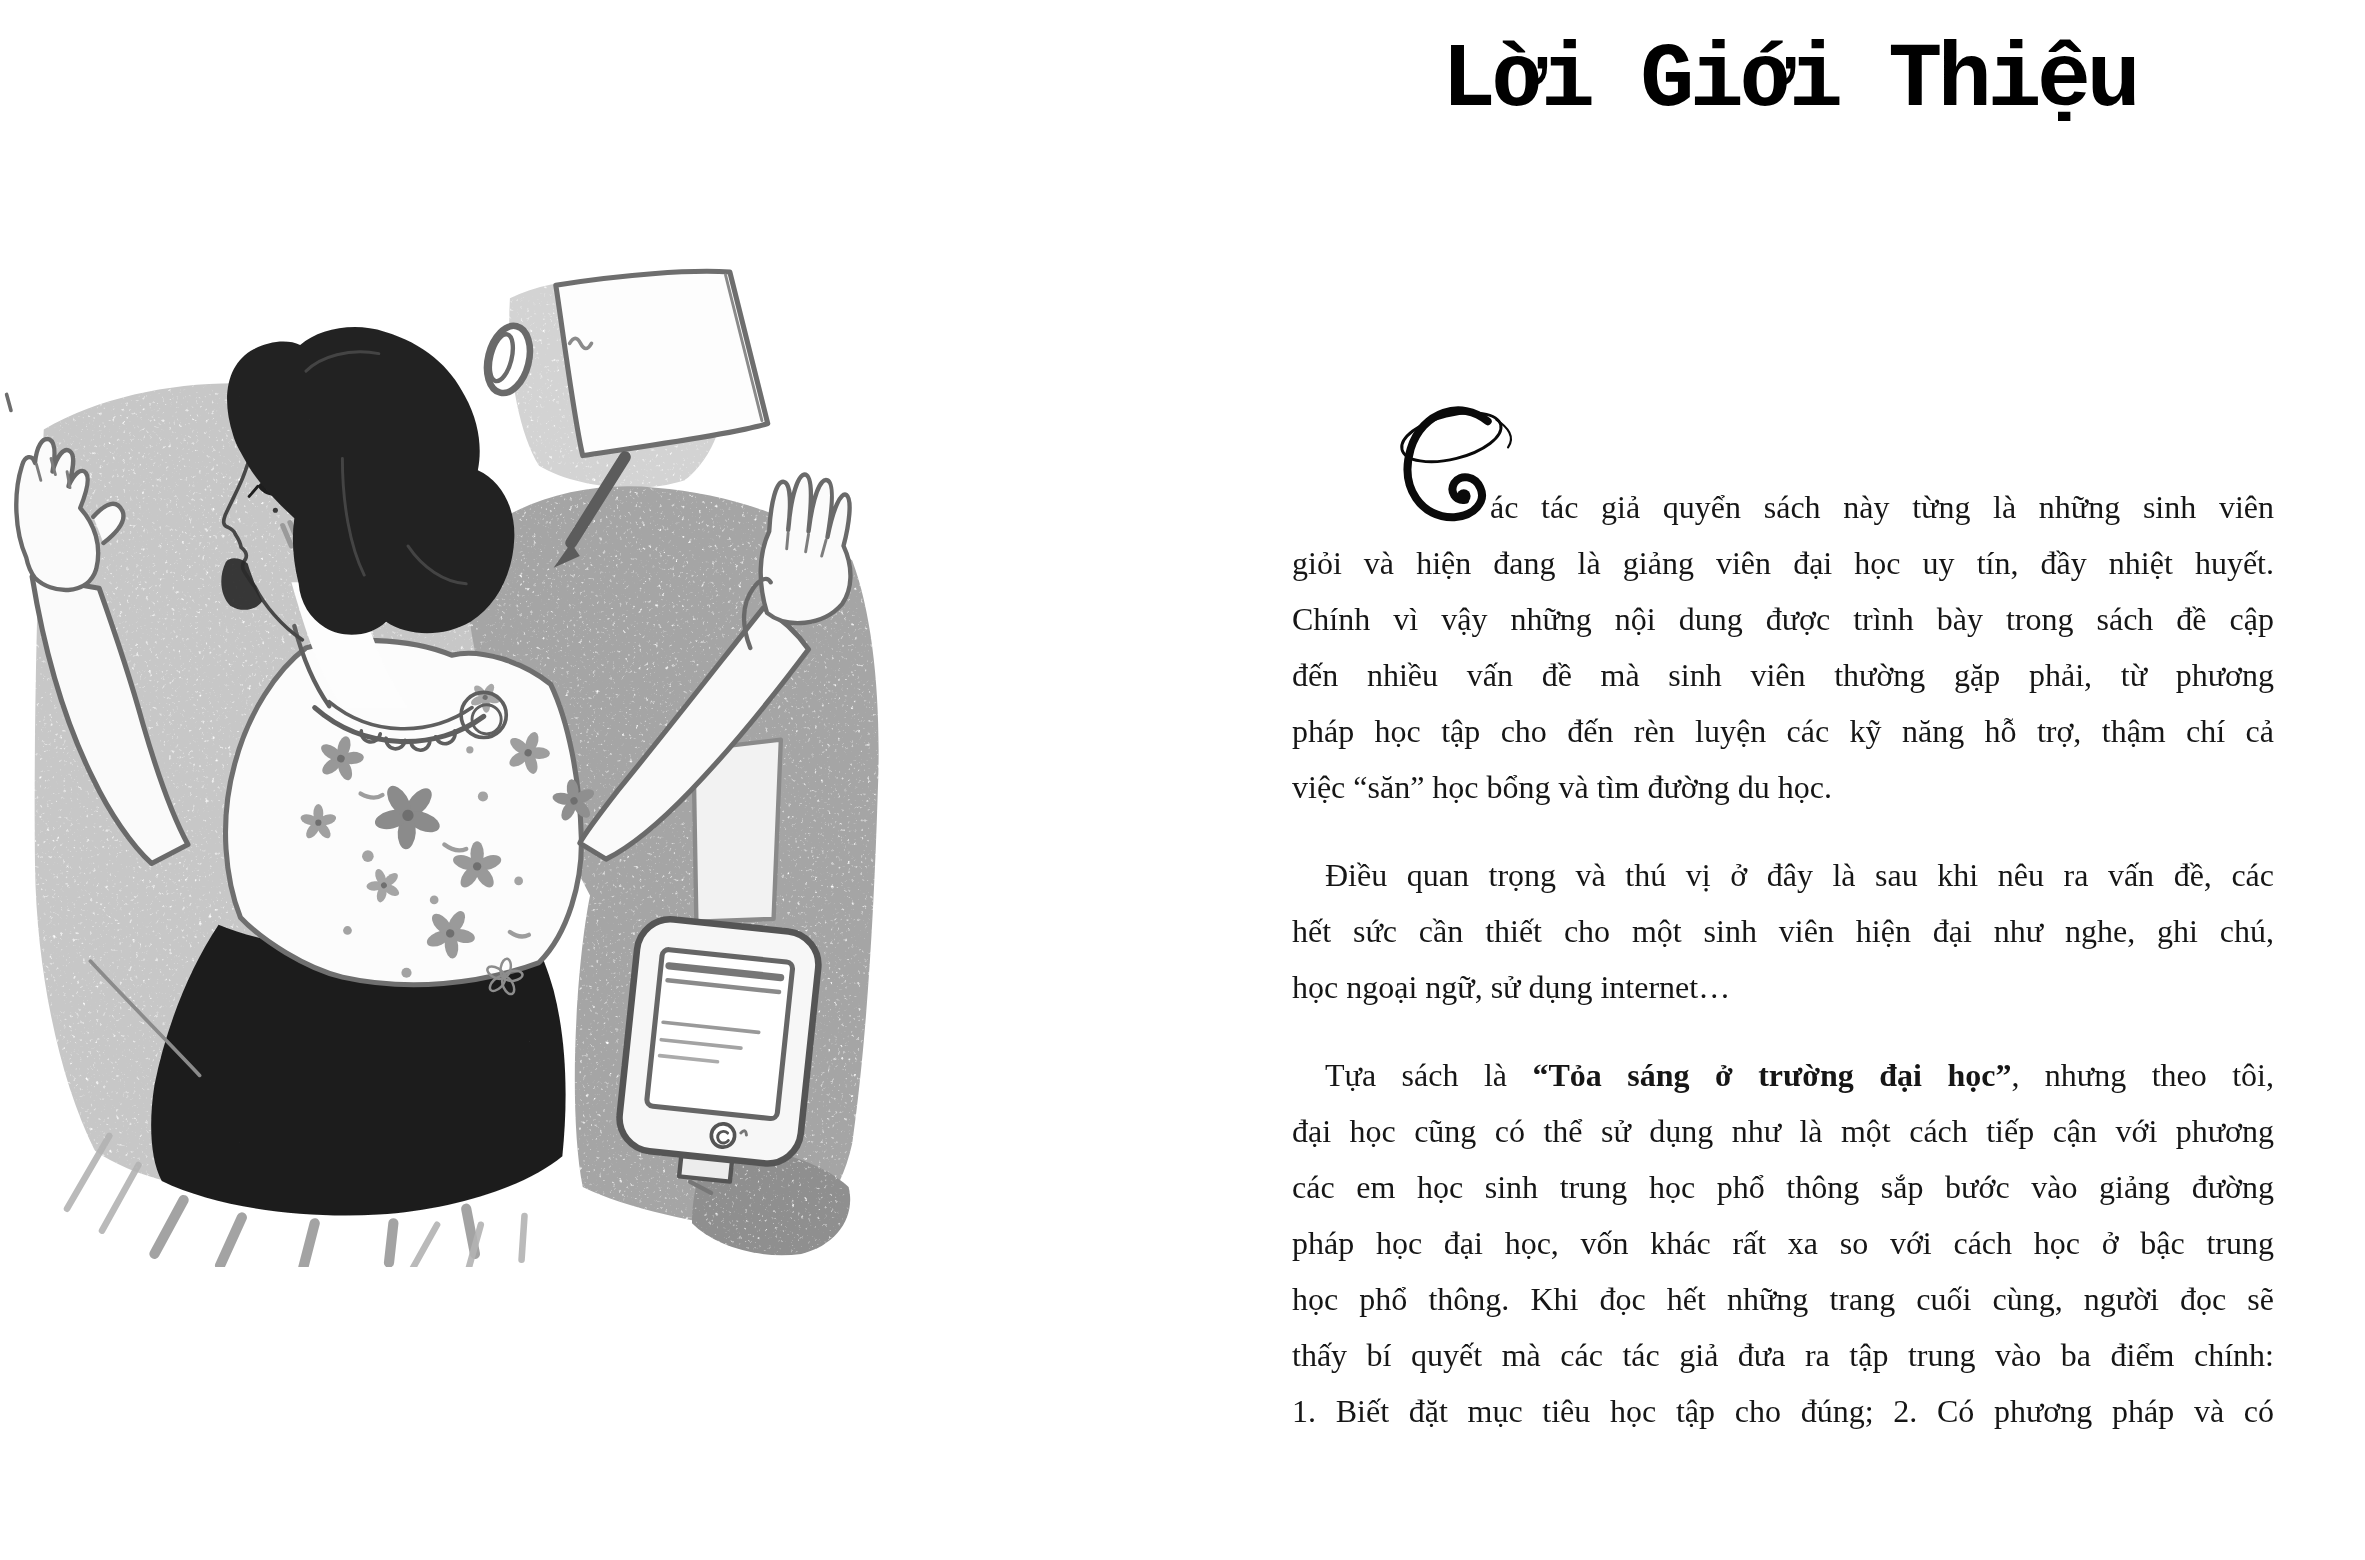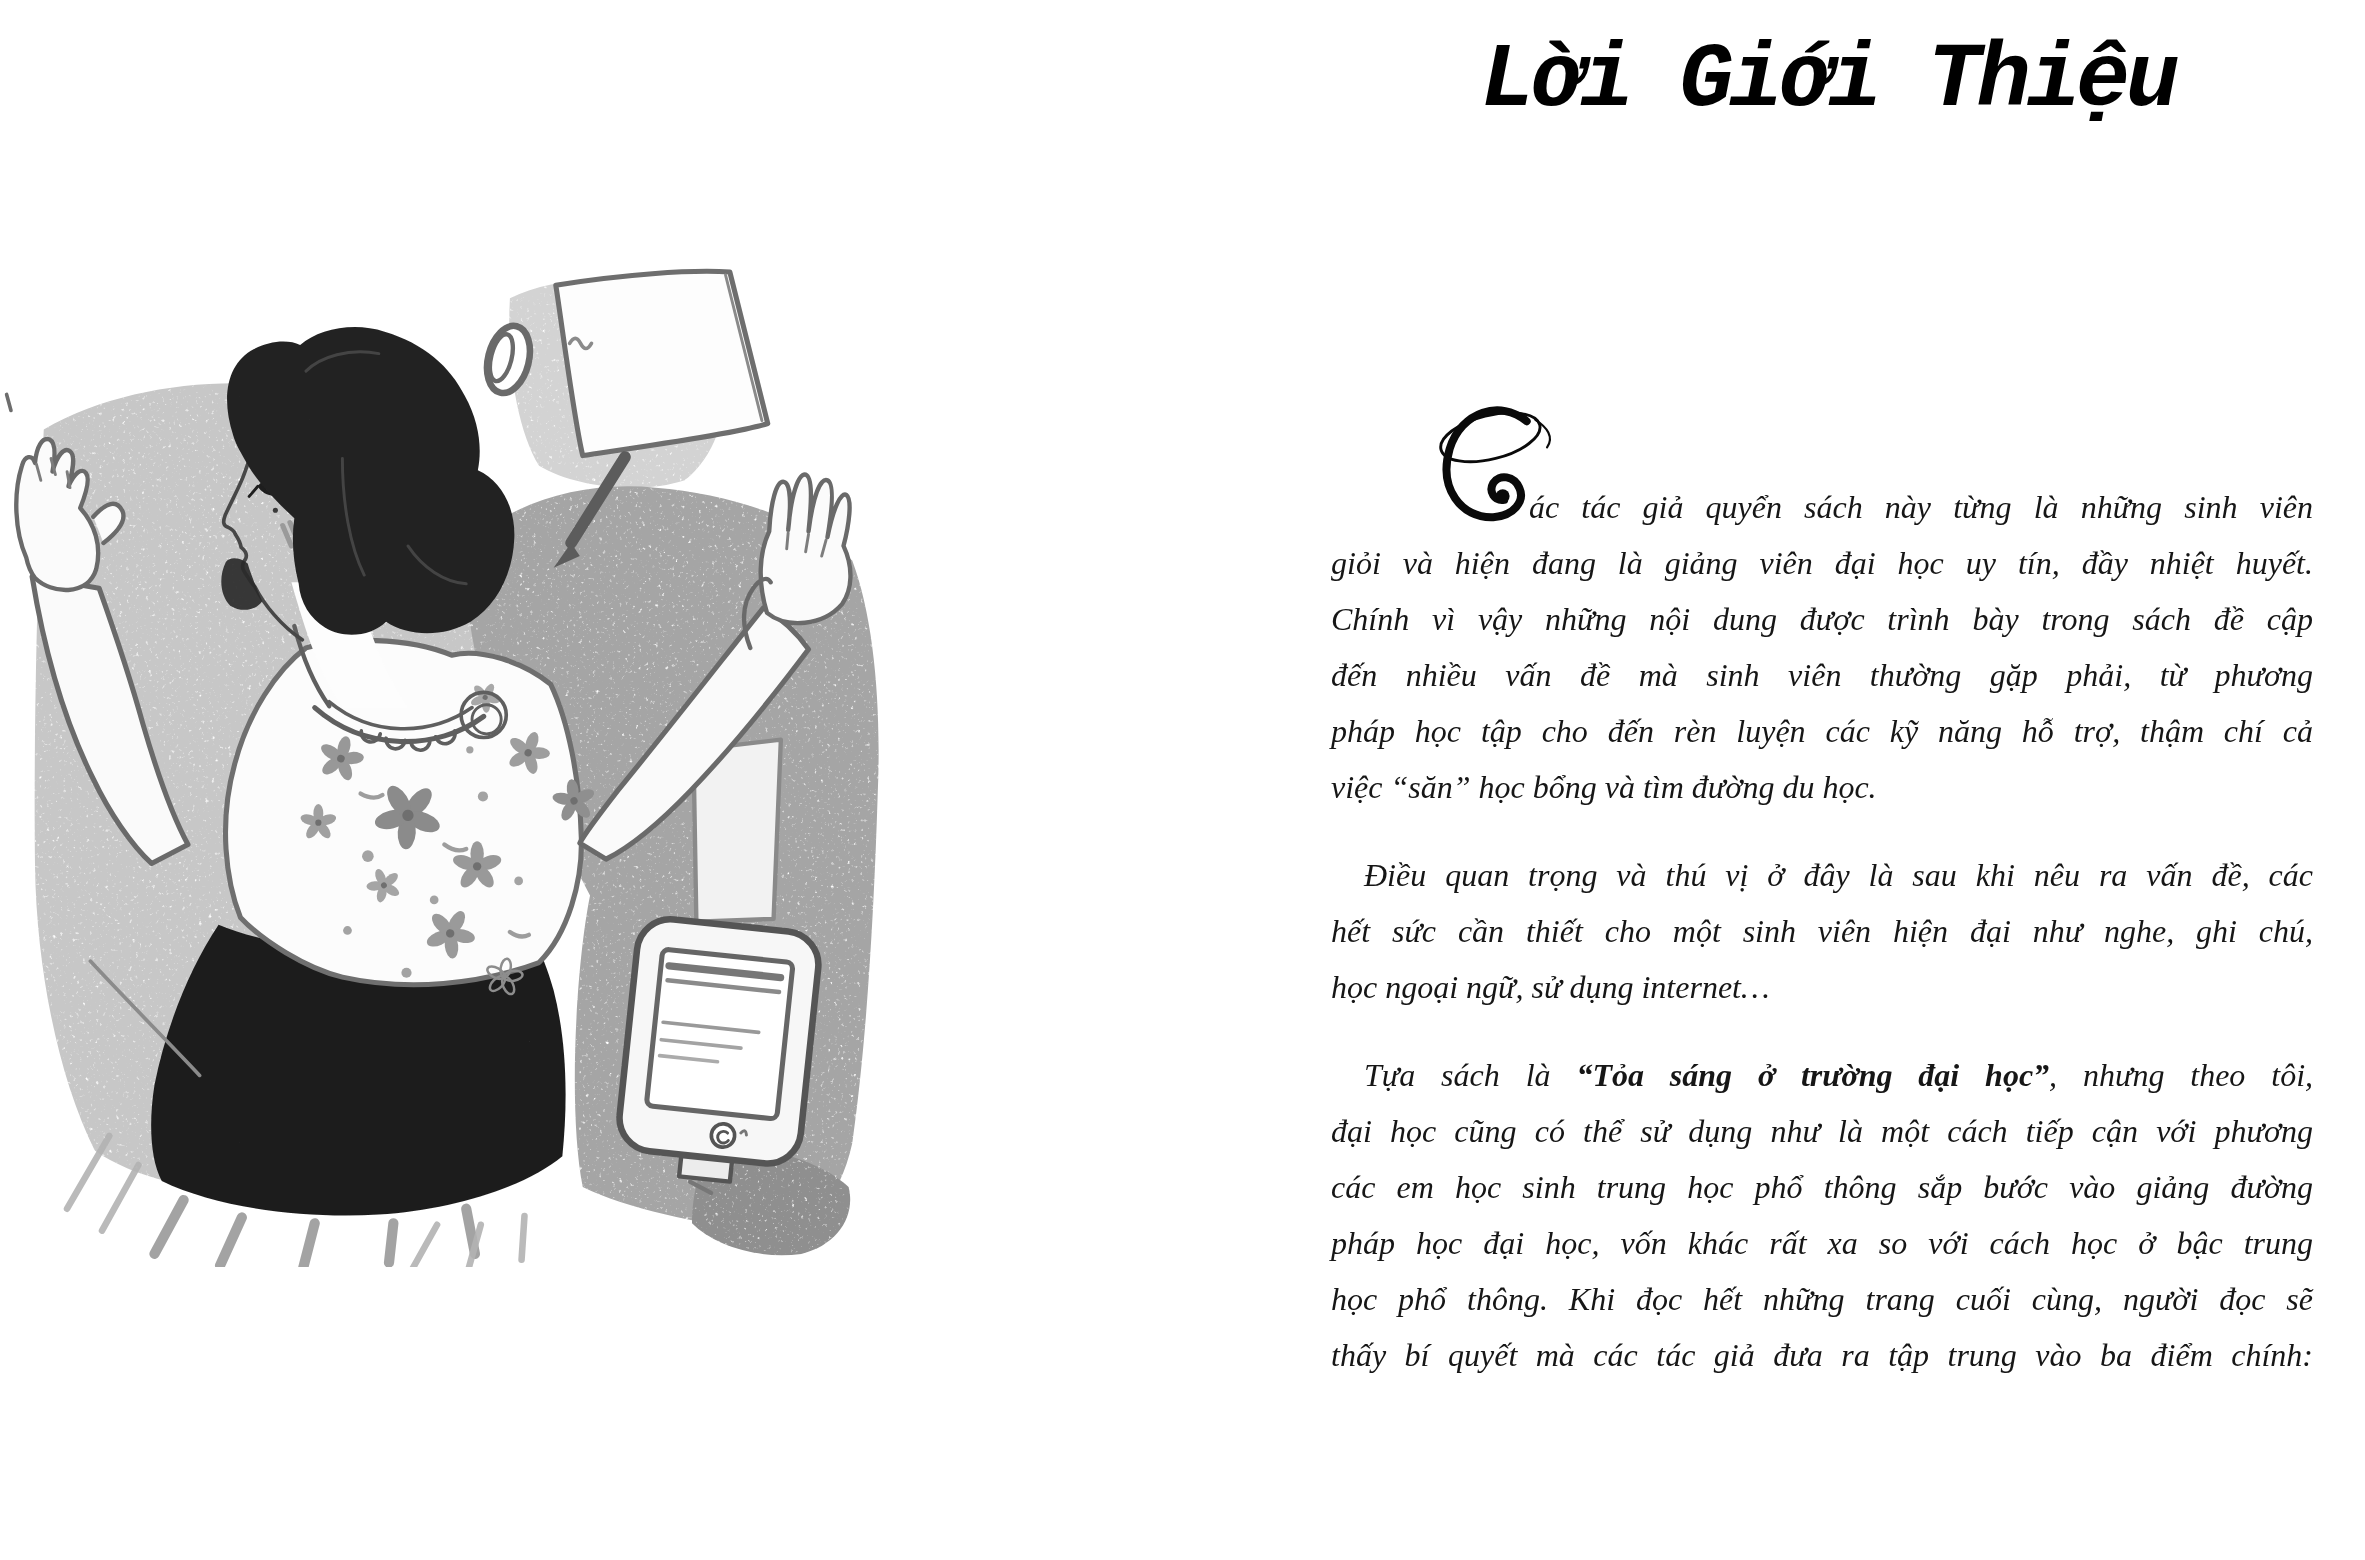--- a/index.html
+++ b/index.html
@@ -1,19 +1,19 @@
 <!DOCTYPE html>
 <html style="font-size:11.6px"><head>
 <meta charset="utf-8">
 <style>
   html,body{margin:0;padding:0;background:#ffffff;}
   .page{position:relative;width:2366px;height:1560px;background:#ffffff;overflow:hidden;
         font-family:"Liberation Serif","DejaVu Serif",serif;color:#161616;}
   
-  .column{position:absolute;left:1331px;top:0;width:994px;height:1560px;font-style:italic;}
+  .column{position:absolute;left:1292px;top:0;width:994px;height:1560px;}
   .title{position:absolute;top:36px;left:0;right:0;margin:0;text-align:center;
          font-family:"Liberation Mono","DejaVu Sans Mono",monospace;
          font-weight:700;font-size:90px;line-height:1;letter-spacing:-4.4px;color:#000;}
   .dropcap{position:absolute;left:98px;top:398px;width:130px;height:125px;}
   .sr{position:absolute;width:0.7px;height:0.7px;overflow:hidden;clip:rect(0 0 0 0);white-space:nowrap;}
   .paras{position:absolute;top:479px;left:0;width:994px;font-size:32px;line-height:56px;}
   .para{margin:0 12px 32px 0;}
   .line{display:block;text-align:justify;text-align-last:justify;text-justify:inter-word;}
   .line.end{text-align-last:left;}
   .line.indent{text-indent:33px;}
@@ -296,18 +296,19 @@
 
       <div class="para">
         <span class="line indent">
           <span>Tựa sách là </span><b class="bt">“Tỏa sáng ở trường đại học”</b><span>, nhưng theo tôi,</span>
         </span>
         <span class="line">đại học cũng có thể sử dụng như là một cách tiếp cận với phương</span>
         <span class="line">các em học sinh trung học phổ thông sắp bước vào giảng đường</span>
         <span class="line">pháp học đại học, vốn khác rất xa so với cách học ở bậc trung</span>
         <span class="line">học phổ thông. Khi đọc hết những trang cuối cùng, người đọc sẽ</span>
         <span class="line">thấy bí quyết mà các tác giả đưa ra tập trung vào ba điểm chính:</span>
+        <span class="line">1. Biết đặt mục tiêu học tập cho đúng; 2. Có phương pháp và có</span>
       </div>
 
     </div>
   </div>
 </div>
 
 
 </body></html>

